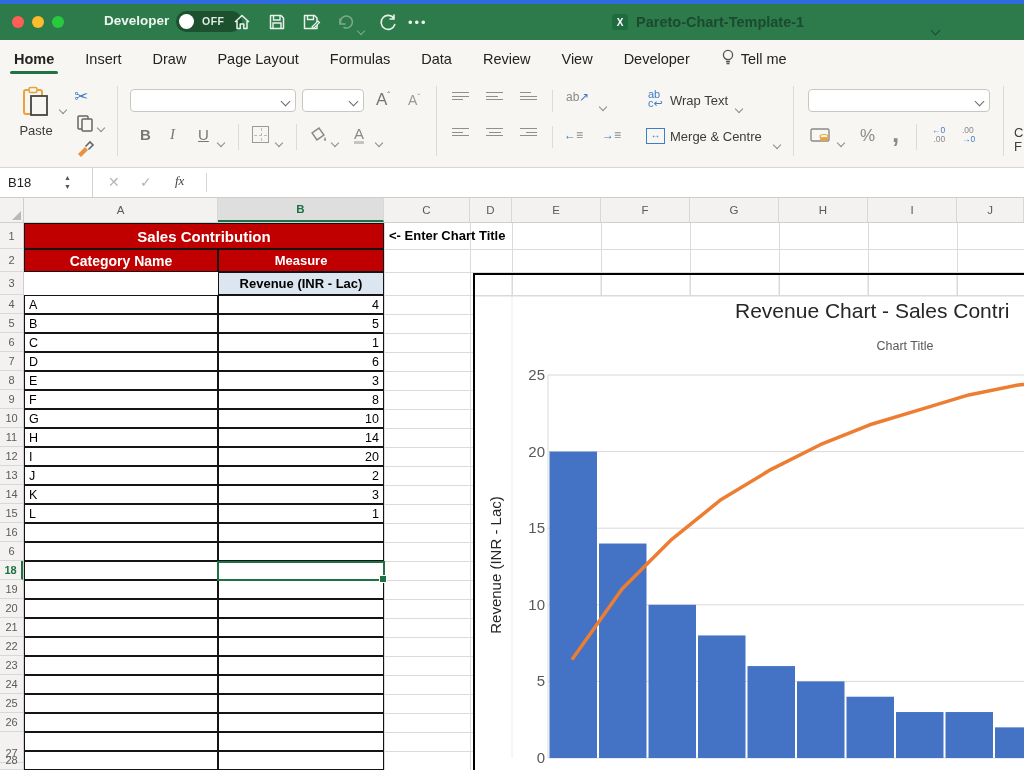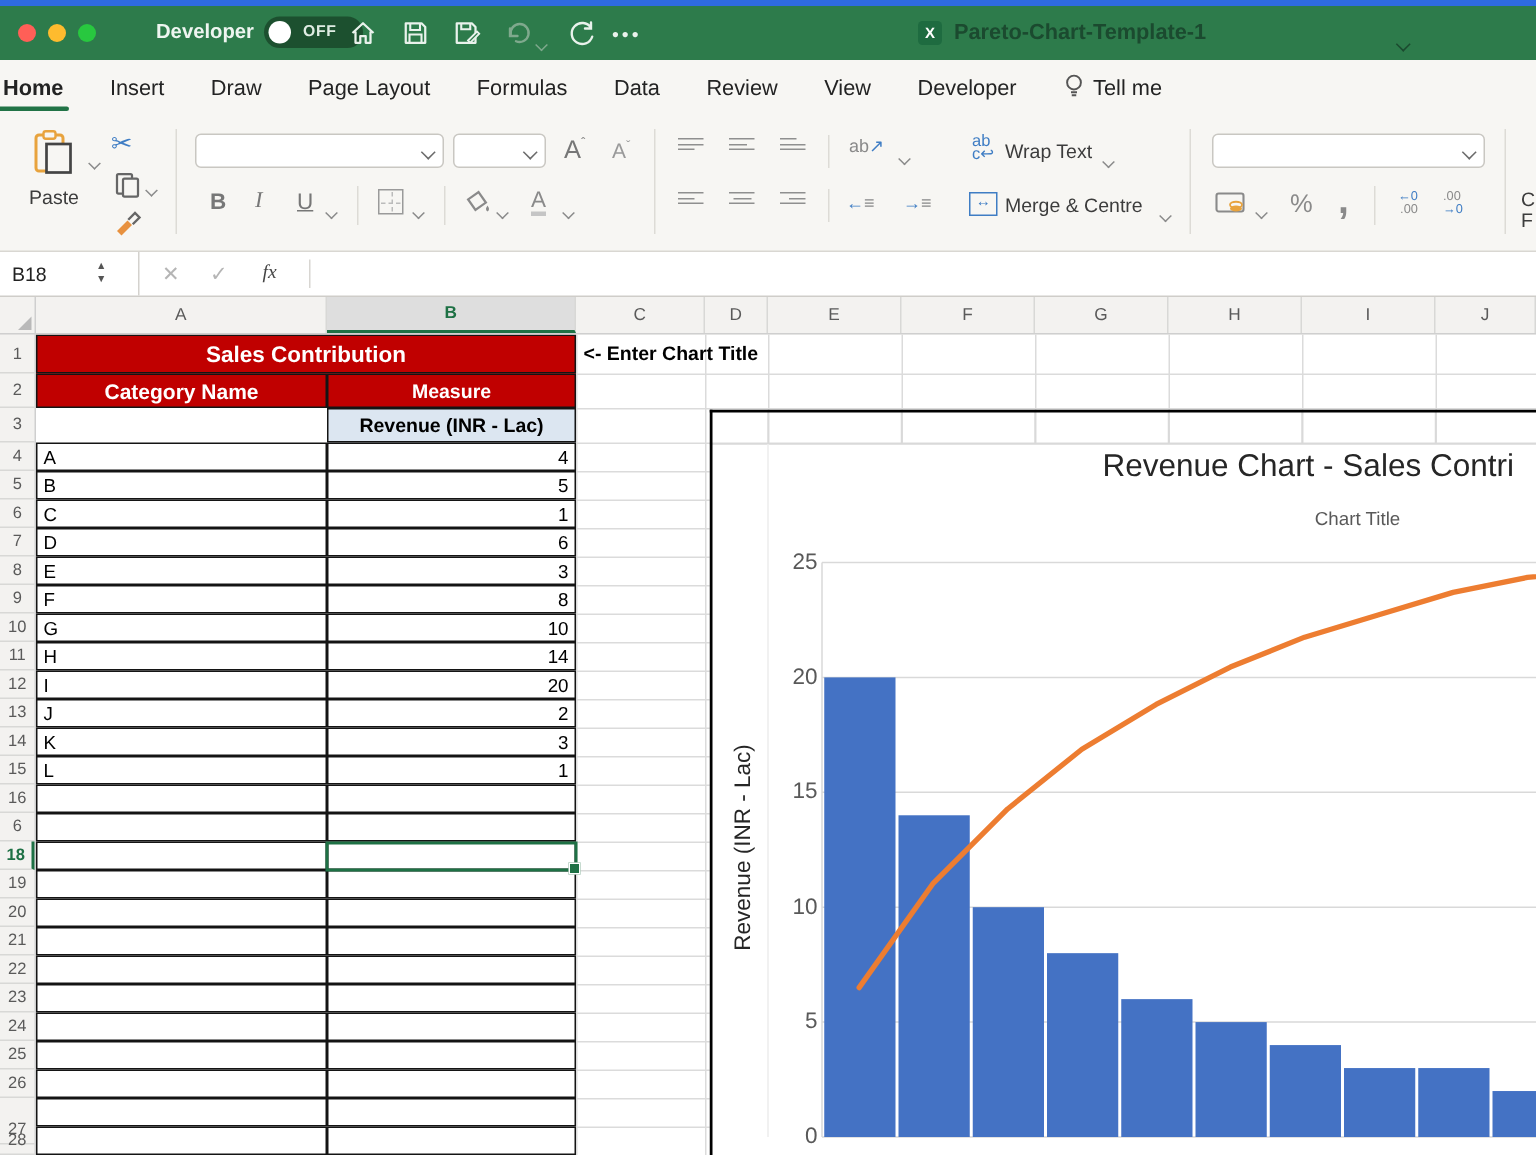--- a/index.html
+++ b/index.html
@@ -16,21 +16,21 @@
   .knob{left:3px;top:3px;width:15px;height:15px;border-radius:50%;background:#fff;}
   .toggle-text{left:26px;top:4px;color:#dfece3;font-size:10.5px;font-weight:700;letter-spacing:.5px;}
   .tbico{top:8px;width:20px;height:20px;color:#e9f2ec;}
   .tbico svg{display:block;}
   .dots{color:#e9f2ec;font-size:13px;letter-spacing:2px;top:11px;}
   .chev{display:inline-block;width:7px;height:7px;border-right:1.6px solid currentColor;border-bottom:1.6px solid currentColor;transform:rotate(45deg);}
   .doc-title{top:10px;color:#1b4a2f;font-size:14.5px;font-weight:700;}
   .xl-ico{top:10px;width:16px;height:16px;background:#1e6b40;border-radius:3px;color:#fff;font-size:10px;font-weight:700;
     display:flex;align-items:center;justify-content:center;}
   
-  .tabbar{left:0;top:40px;width:1024px;height:38px;background:#f7f6f3;display:flex;align-items:center;gap:27px;box-sizing:border-box;}
+  .tabbar{left:0;top:40px;width:1024px;height:38px;background:#f7f6f3;display:flex;align-items:center;gap:27px;padding-left:12px;box-sizing:border-box;}
   .tab{position:relative;font-size:14.5px;color:#232323;padding:9px 2px;cursor:default;display:flex;align-items:center;gap:6px;}
   .tab.active{font-weight:700;}
   .tab.active::after{content:"";position:absolute;left:-2px;right:-2px;bottom:2px;height:3px;border-radius:2px;background:#217346;}
   
   .ribbon{left:0;top:78px;width:1024px;height:90px;background:#f7f6f3;border-bottom:1px solid #d9d7d2;box-sizing:border-box;}
   .gsep{width:1px;background:#dddbd6;top:8px;height:70px;}
   .ddbox{height:23px;background:#fff;border:1px solid #c9c7c2;border-radius:4px;box-sizing:border-box;}
   .ddchev{position:absolute;right:6px;top:8px;width:6px;height:6px;border-right:1.4px solid #6b6b6b;border-bottom:1.4px solid #6b6b6b;transform:rotate(45deg);}
   .ric{color:#6e6e6e;font-size:15px;}
   .rlab{color:#3c3c3c;font-size:13px;}

